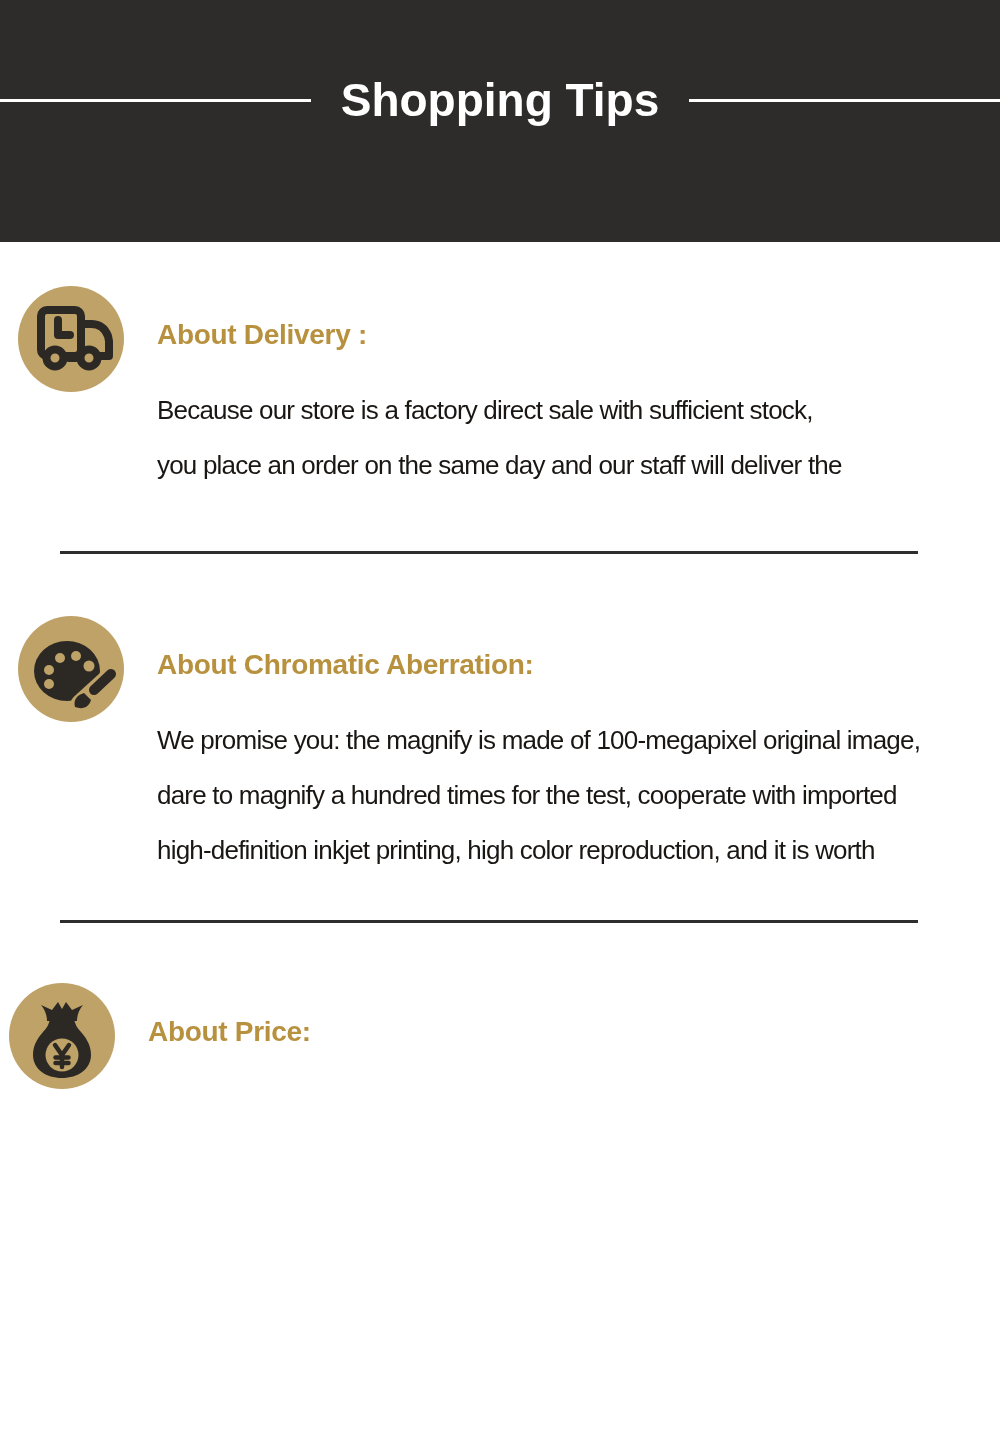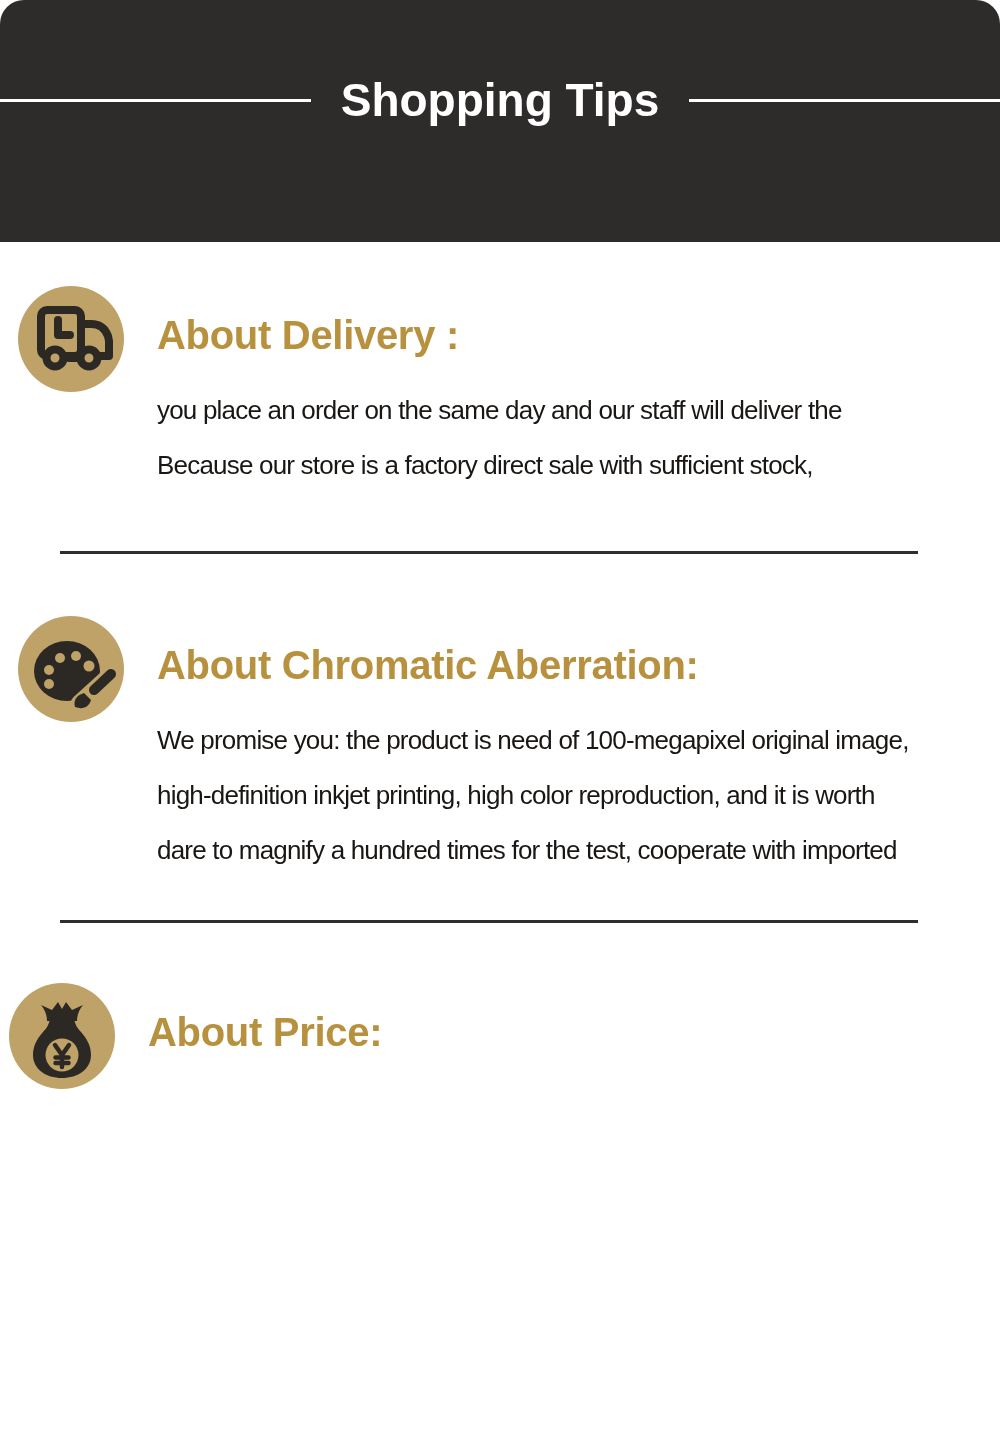--- a/index.html
+++ b/index.html
@@ -3,21 +3,20 @@
 <meta charset="utf-8">
 <style>
   html,body{margin:0;padding:0;background:#ffffff;}
   #page{
     position:relative;
     width:1000px;height:1454px;
     margin:0 auto;
     background:#ffffff;
     overflow:hidden;
     font-family:"Liberation Sans", sans-serif;
-    border-radius:24px;
   }
 
   
   .header{
     height:242px;
     background:#2e2b2b;
     display:flex;
     align-items:center;
     box-sizing:border-box;
     padding-bottom:42px;
@@ -47,21 +46,21 @@
     flex:0 0 112px;
   }
   .section .icon-wrap svg{display:block;width:112px;height:112px;}
   .section .content{
     margin-left:30px;
     flex:1;
     min-width:0;
   }
   .section h2{
     margin:30px 0 0 0;
-    font-size:40px;
+    font-size:28px;
     line-height:44px;
     font-weight:700;
     color:#b8913f;
     letter-spacing:-0.3px;
     white-space:nowrap;
   }
   .section .body{
     margin-top:26px;
     color:#191613;
   }
@@ -109,22 +108,22 @@
         <g fill="#bfa268" stroke="#2c2925" stroke-width="8">
           <circle cx="40" cy="75" r="8.5"></circle>
           <circle cx="74" cy="75" r="8.5"></circle>
         </g>
         <path d="M54 75 h7" fill="none" stroke="#2c2925" stroke-width="8" stroke-linecap="round"></path>
       </svg>
     </div>
     <div class="content">
       <h2>About Delivery :</h2>
       <div class="body">
+        <div class="line">Because our store is a factory direct sale with sufficient stock,</div>
         <div class="line">you place an order on the same day and our staff will deliver the</div>
-        <div class="line">Because our store is a factory direct sale with sufficient stock,</div>
       </div>
     </div>
   </div>
 
   <hr class="divider divider-1">
 
   <div class="section sec-chromatic">
     <div class="icon-wrap">
       <svg viewBox="0 0 112 112" xmlns="http://www.w3.org/2000/svg">
         <circle cx="56" cy="56" r="53" fill="#bfa268"></circle>
@@ -137,23 +136,23 @@
           <circle cx="34" cy="71" r="5"></circle>
         </g>
         <line x1="64" y1="90" x2="97" y2="60" stroke="#bfa268" stroke-width="16" stroke-linecap="round"></line>
         <line x1="79" y1="77" x2="96" y2="61" stroke="#2c2925" stroke-width="10" stroke-linecap="round"></line>
         <path d="M60 94 c-2 -7 2 -12 9 -14 l7 7 c-2 7 -8 10 -16 7 z" fill="#2c2925"></path>
       </svg>
     </div>
     <div class="content">
       <h2>About Chromatic Aberration:</h2>
       <div class="body">
-        <div class="line">We promise you: the product is need of 100-megapixel original image,</div>
+        <div class="line">We promise you: the magnify is made of 100-megapixel original image,</div>
+        <div class="line">dare to magnify a hundred times for the test, cooperate with imported</div>
         <div class="line">high-definition inkjet printing, high color reproduction, and it is worth</div>
-        <div class="line">dare to magnify a hundred times for the test, cooperate with imported</div>
       </div>
     </div>
   </div>
 
   <hr class="divider divider-2">
 
   <div class="section sec-price">
     <div class="icon-wrap">
       <svg viewBox="0 0 112 112" xmlns="http://www.w3.org/2000/svg">
         <circle cx="56" cy="56" r="53" fill="#bfa268"></circle>

